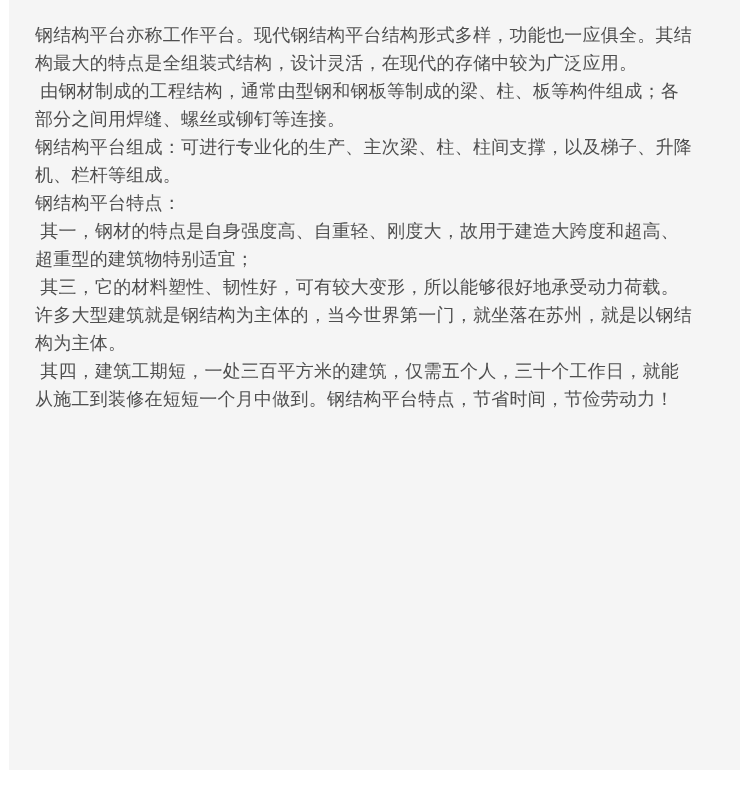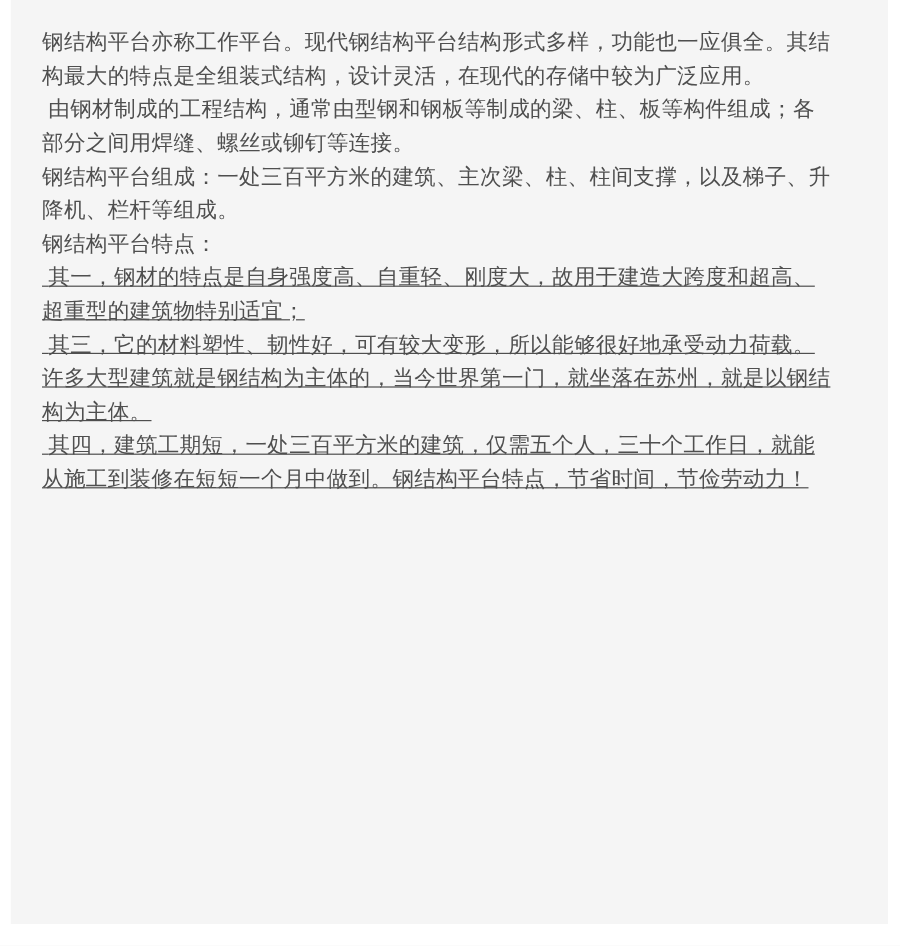--- a/index.html
+++ b/index.html
@@ -30,26 +30,26 @@
     font-size: 18px;
     line-height: 28px;
     letter-spacing: 0.25px;
     color: #4f4f4f;
     white-space: pre-wrap;
     word-break: break-all;
     overflow-wrap: break-word;
   }
   .gap-sm { margin-top: 10px; }
   .gap-md { margin-top: 14px; }
-  .gap-lg { margin-top: 42px; text-decoration: underline; }
+  .gap-lg { margin-top: 42px; }
 </style>
 </head>
 <body>
 
 <div class="content-panel">
   <p>钢结构平台亦称工作平台。现代钢结构平台结构形式多样，功能也一应俱全。其结构最大的特点是全组装式结构，设计灵活，在现代的存储中较为广泛应用。</p>
   <p> 由钢材制成的工程结构，通常由型钢和钢板等制成的梁、柱、板等构件组成；各部分之间用焊缝、螺丝或铆钉等连接。</p>
-  <p class="gap-sm">钢结构平台组成：一处三百平方米的建筑、主次梁、柱、柱间支撑，以及梯子、升降机、栏杆等组成。</p>
+  <p class="gap-sm">钢结构平台组成：可进行专业化的生产、主次梁、柱、柱间支撑，以及梯子、升降机、栏杆等组成。</p>
   <p class="gap-md">钢结构平台特点：</p>
   <p class="gap-lg"> 其一，钢材的特点是自身强度高、自重轻、刚度大，故用于建造大跨度和超高、超重型的建筑物特别适宜；</p>
   <p class="gap-lg"> 其三，它的材料塑性、韧性好，可有较大变形，所以能够很好地承受动力荷载。许多大型建筑就是钢结构为主体的，当今世界第一门，就坐落在苏州，就是以钢结构为主体。</p>
   <p class="gap-lg"> 其四，建筑工期短，一处三百平方米的建筑，仅需五个人，三十个工作日，就能从施工到装修在短短一个月中做到。钢结构平台特点，节省时间，节俭劳动力！</p>
 </div>
 
 </body></html>

